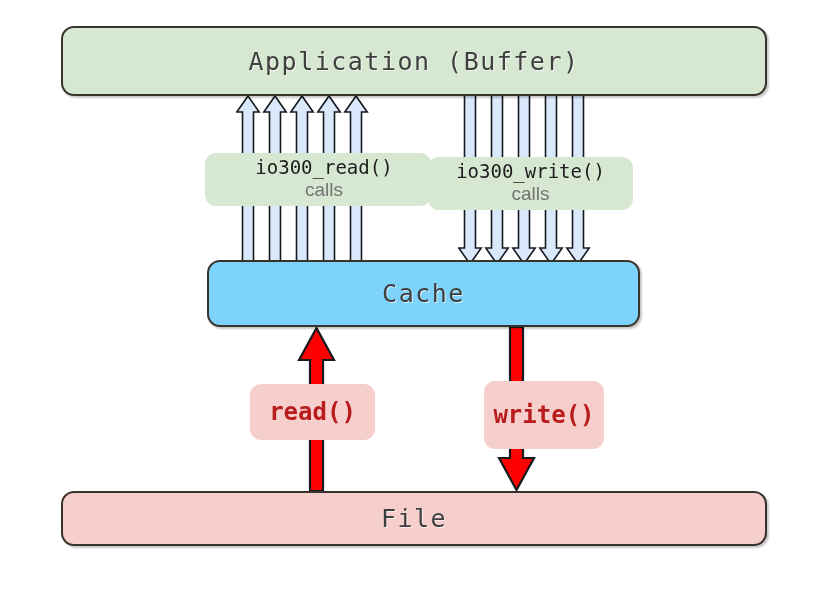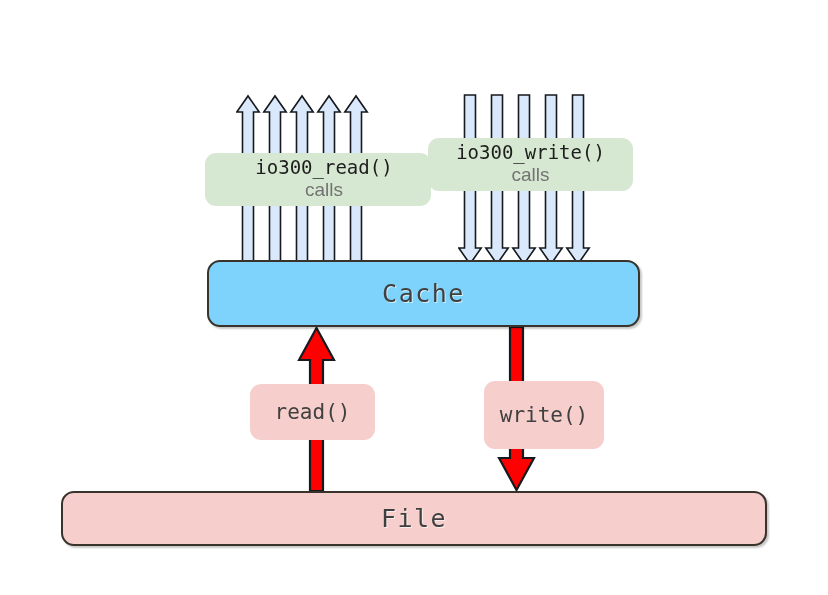--- a/index.html
+++ b/index.html
@@ -83,21 +83,21 @@
     white-space: nowrap;
   }
   .chip-sans {
     font-family: "Liberation Sans", sans-serif;
     font-size: 19px;
     color: #737373;
     line-height: 1.25;
     white-space: nowrap;
   }
   #read-chip  { left: 205px; top: 153px; width: 226px; height: 53px; padding-left: 12px; }
-  #write-chip { left: 428px; top: 138px; width: 205px; height: 53px; }
+  #write-chip { left: 428px; top: 157px; width: 205px; height: 53px; }
 
   
   .red-arrow {
     position: absolute;
     z-index: 4;
   }
   .red-arrow svg { display: block; }
   #read-red  { left: 297px; top: 326px; }
   #write-red { left: 497px; top: 326px; }
 
@@ -107,32 +107,36 @@
     box-sizing: border-box;
     background: #f6cfcd;
     border-radius: 11px;
     display: flex;
     align-items: center;
     justify-content: center;
     z-index: 5;
   }
   .chip-pink span {
     font-family: "DejaVu Sans Mono", "Liberation Mono", monospace;
-    font-size: 21px;
-    color: #404040;
+    font-size: 24px;
+    color: #b91c1c;
     white-space: nowrap;
+    font-weight: bold;
   }
   #read-syscall-chip  { left: 250px; top: 384px; width: 125px; height: 56px; }
   #write-syscall-chip { left: 460px; top: 381px; width: 120px; height: 68px; margin-left: 24px; }
 </style>
 </head>
 <body>
 
 <div id="stage">
 
+  <div class="box" id="app-box">
+    <span class="box-label">Application (Buffer)</span>
+  </div>
 
   <div class="arrow-group" id="read-arrows">
     <svg width="144" height="172" viewBox="0 0 144 172" xmlns="http://www.w3.org/2000/svg">
       <g fill="#dae8fc" stroke="#16191d" stroke-width="1.6" stroke-linejoin="miter">
         <polygon points="0.8,18 12,2 23.2,18 17.5,18 17.5,171 6.5,171 6.5,18"></polygon>
         <polygon points="27.8,18 39,2 50.2,18 44.5,18 44.5,171 33.5,171 33.5,18"></polygon>
         <polygon points="54.8,18 66,2 77.2,18 71.5,18 71.5,171 60.5,171 60.5,18"></polygon>
         <polygon points="81.8,18 93,2 104.2,18 98.5,18 98.5,171 87.5,171 87.5,18"></polygon>
         <polygon points="108.8,18 120,2 131.2,18 125.5,18 125.5,171 114.5,171 114.5,18"></polygon>
       </g>

